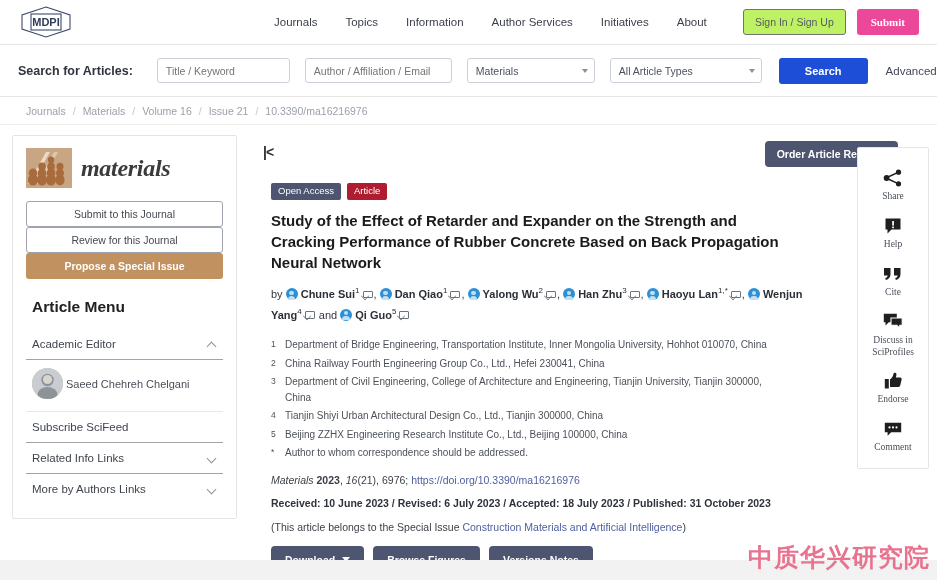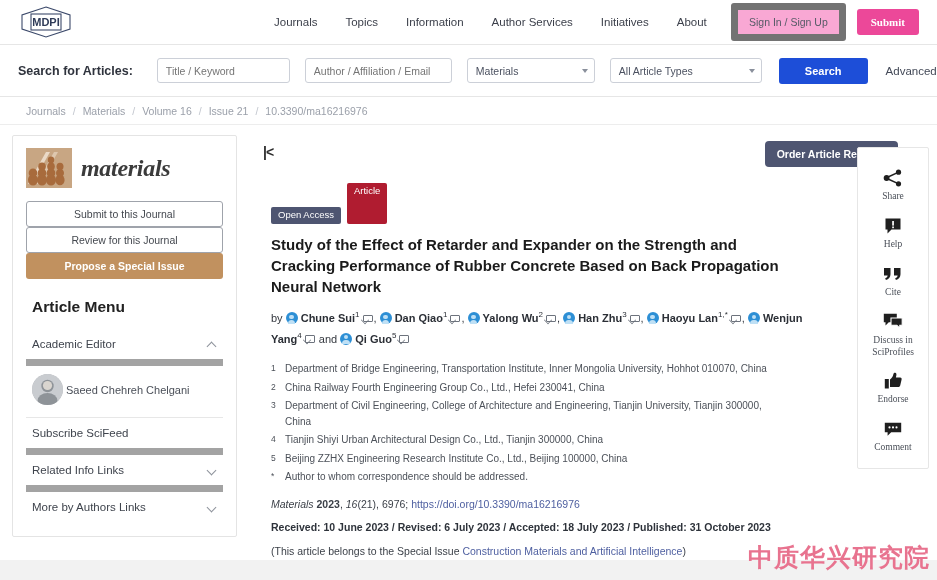--- a/index.html
+++ b/index.html
@@ -20,21 +20,21 @@
   }
   .logo { width: 56px; height: 34px; position: relative; flex: 0 0 auto; }
   .logo svg { display:block; }
 
   .nav-links { display: flex; align-items: center; gap: 28px; margin-left: 200px; }
   .nav-links a {
     font-size: 11.5px; color: #3b3f4a; text-decoration: none; white-space: nowrap;
   }
   .nav-right { margin-left: auto; display: flex; align-items: center; gap: 11px; }
   .btn-signin {
-    border: 7px solid #737373; border-radius: 3px; background: #f9a8d4;
+    border: 1px solid #737373; border-radius: 3px; background: #bef264;
     font-size: 10.5px; color: #555a66; padding: 6px 11px; white-space: nowrap;
     cursor: pointer; font-family: inherit;
   }
   .btn-submit {
     border: none; border-radius: 3px; background: #ec4899; color: #fff;
     font-size: 11px; font-weight: bold; padding: 7px 14px; cursor: pointer;
     font-family: Liberation Serif, serif;
   }
 
   
@@ -102,21 +102,21 @@
     display: block; width: 100%; text-align: center; border: none;
     border-radius: 3px; background: #c1915f; color: #fff; font-size: 10.5px;
     font-weight: bold; padding: 7px 0; cursor: pointer; font-family: inherit;
   }
   .menu-title {
     font-size: 15.5px; font-weight: bold; color: #222; margin: 19px 0 13px 6px;
   }
   .menu-row {
     display: flex; align-items: center; justify-content: space-between;
     font-size: 11.5px; color: #3f444d; padding: 9px 6px 9px 6px;
-    border-bottom: 7px solid #a3a3a3; cursor: pointer;
+    border-bottom: 1px solid #a3a3a3; cursor: pointer;
   }
   .menu-row.noborder { border-bottom: none; }
   .chev { width: 9px; height: 9px; position: relative; flex: 0 0 auto; }
   .chev::after {
     content:""; position:absolute; left:0; top:1px; width:6px; height:6px;
     border-right: 1.4px solid #8d929b; border-bottom: 1.4px solid #8d929b;
     transform: rotate(45deg);
   }
   .chev.up::after { transform: rotate(-135deg); top: 3px; }
   .editor-row { display: flex; align-items: center; gap: 3px; padding: 8px 6px 12px 6px; border-bottom: 1px solid #e7e7e7; }
@@ -135,21 +135,21 @@
   }
   .reprints-wrap { margin-left: auto; display: flex; align-items: center; gap: 10px; }
   .btn-reprints {
     background: #4e5571; color: #fff; border: none; border-radius: 4px;
     font-size: 10.5px; font-weight: bold; padding: 7px 12px; cursor: pointer; font-family: inherit;
   }
   .gear { width: 15px; height: 15px; cursor: pointer; }
 
   .badges { display: flex; gap: 6px; margin: 12px 0 10px 8px; }
   .badge { font-size: 9.5px; color: #fff; padding: 3px 7px 4px 7px; border-radius: 2px; line-height:1; }
-  .badge-oa { background: #4e5571; margin-top: 24px; }
+  .badge-oa { background: #4e5571; }
   .badge-art { background: #b01c30; }
 
   .art-title {
     font-size: 15px; font-weight: bold; color: #1b1b1b; line-height: 1.42;
     margin: 0 0 11px 8px; max-width: 520px;
   }
   .authors { font-size: 11px; color: #34383f; line-height: 1.85; margin: 0 0 12px 8px; max-width: 540px; }
   .authors .by { color: #34383f; }
   .av {
     display: inline-block; width: 12px; height: 12px; border-radius: 50%;

